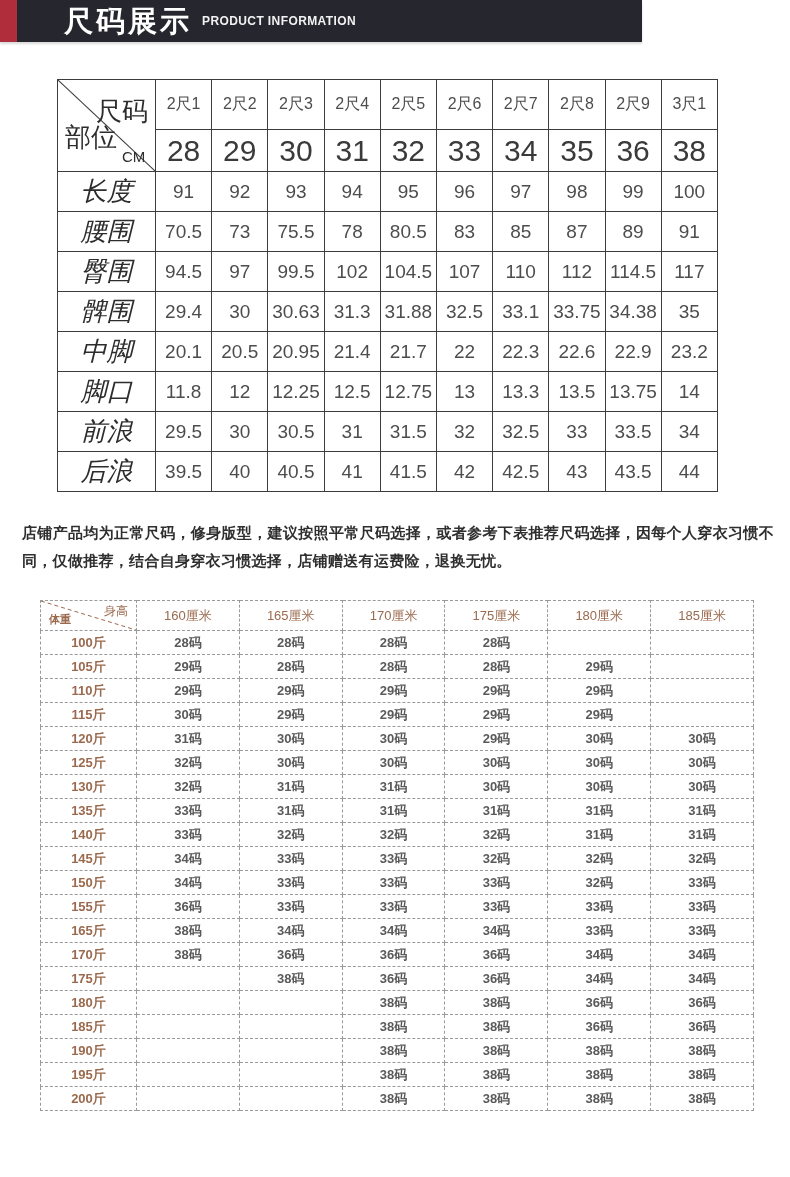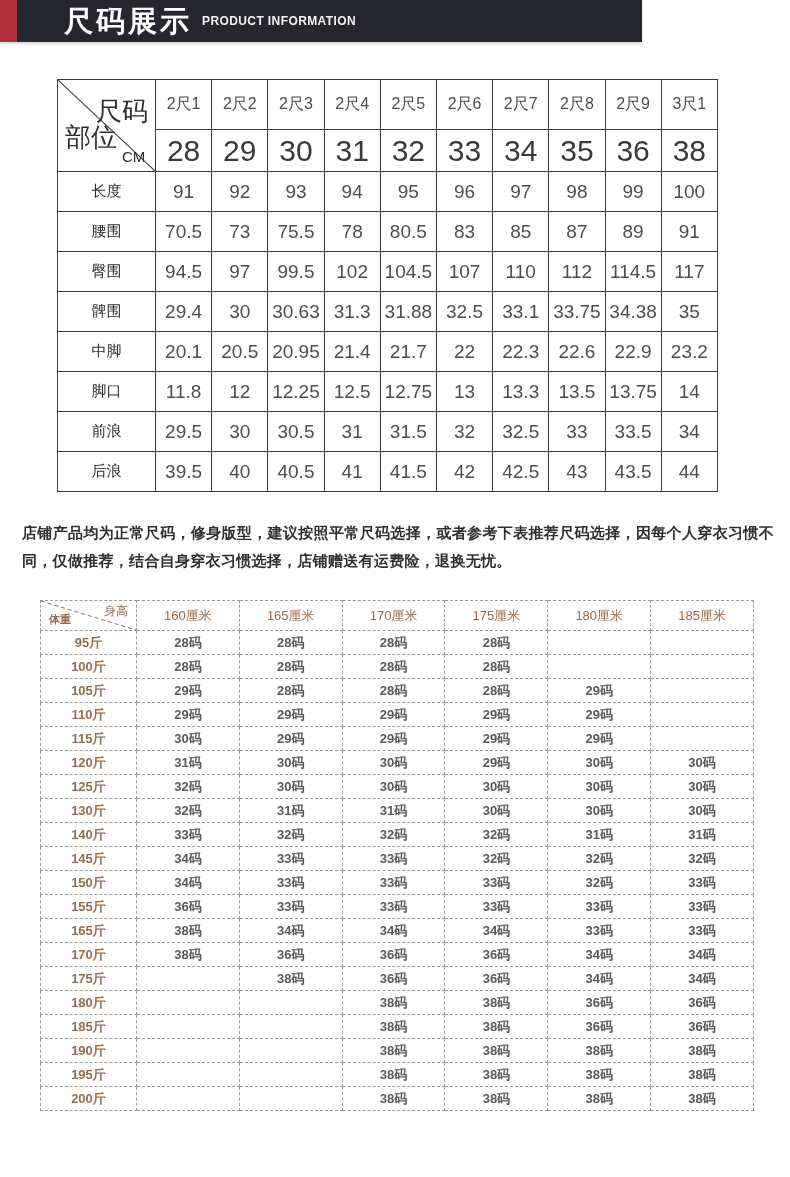--- a/index.html
+++ b/index.html
@@ -35,21 +35,21 @@
   .size-table {
     position: absolute; left: 57px; top: 79px; width: 661px;
     table-layout: fixed; background: #fff;
   }
   .size-table td {
     border: 1px solid #3c3c3c; text-align: center; vertical-align: middle;
     overflow: hidden; white-space: nowrap;
   }
   .size-table .code    { height: 50px; font-size: 16px; color: #4d4d4d; }
   .size-table .big     { height: 42px; font-size: 30px; color: #3a3a3a; font-weight: normal; }
-  .size-table .rowlabel{ height: 40px; font-size: 15px; color: #2d2d2d; }
+  .size-table .rowlabel{ height: 40px; font-size: 26px; color: #2d2d2d; font-style: italic; }
   .size-table .val     { height: 40px; font-size: 19px; color: #4d4d4d; }
 
   .corner { position: relative; padding: 0; }
   .corner svg { position: absolute; left: 0; top: 0; width: 100%; height: 100%; }
   .corner .c-tr { position: absolute; top: 14px; right: 7px;  font-size: 26px; color: #2d2d2d; }
   .corner .c-bl { position: absolute; bottom: 16px; left: 7px; font-size: 26px; color: #2d2d2d; }
   .corner .c-cm { position: absolute; bottom: 6px; left: 64px; font-size: 15px; color: #2d2d2d; }
 
   
   .note {
@@ -246,29 +246,20 @@
         <span class="c-tr">身高</span>
         <span class="c-bl">体重</span>
       </td>
     <td class="hcell">160厘米</td>
         <td class="hcell">165厘米</td>
         <td class="hcell">170厘米</td>
         <td class="hcell">175厘米</td>
         <td class="hcell">180厘米</td>
         <td class="hcell">185厘米</td>
       </tr>
-  <tr>
-        <td class="wlabel">95斤</td>
-        <td class="rval">28码</td>
-        <td class="rval">28码</td>
-        <td class="rval">28码</td>
-        <td class="rval">28码</td>
-        <td class="rval"></td>
-        <td class="rval"></td>
-      </tr>
       <tr>
         <td class="wlabel">100斤</td>
         <td class="rval">28码</td>
         <td class="rval">28码</td>
         <td class="rval">28码</td>
         <td class="rval">28码</td>
         <td class="rval"></td>
         <td class="rval"></td>
       </tr>
       <tr>
@@ -317,20 +308,29 @@
         <td class="rval">30码</td>
       </tr>
       <tr>
         <td class="wlabel">130斤</td>
         <td class="rval">32码</td>
         <td class="rval">31码</td>
         <td class="rval">31码</td>
         <td class="rval">30码</td>
         <td class="rval">30码</td>
         <td class="rval">30码</td>
+      </tr>
+      <tr>
+        <td class="wlabel">135斤</td>
+        <td class="rval">33码</td>
+        <td class="rval">31码</td>
+        <td class="rval">31码</td>
+        <td class="rval">31码</td>
+        <td class="rval">31码</td>
+        <td class="rval">31码</td>
       </tr>
       <tr>
         <td class="wlabel">140斤</td>
         <td class="rval">33码</td>
         <td class="rval">32码</td>
         <td class="rval">32码</td>
         <td class="rval">32码</td>
         <td class="rval">31码</td>
         <td class="rval">31码</td>
       </tr>

